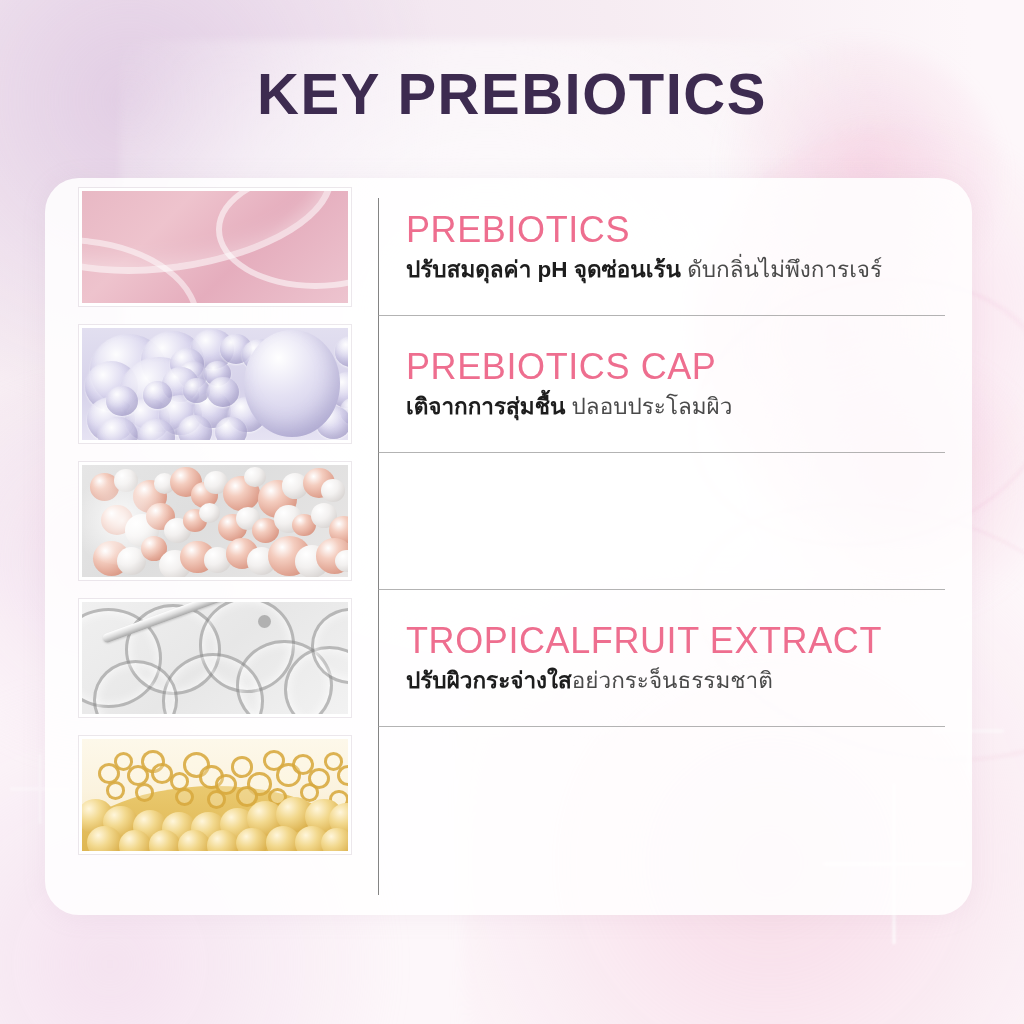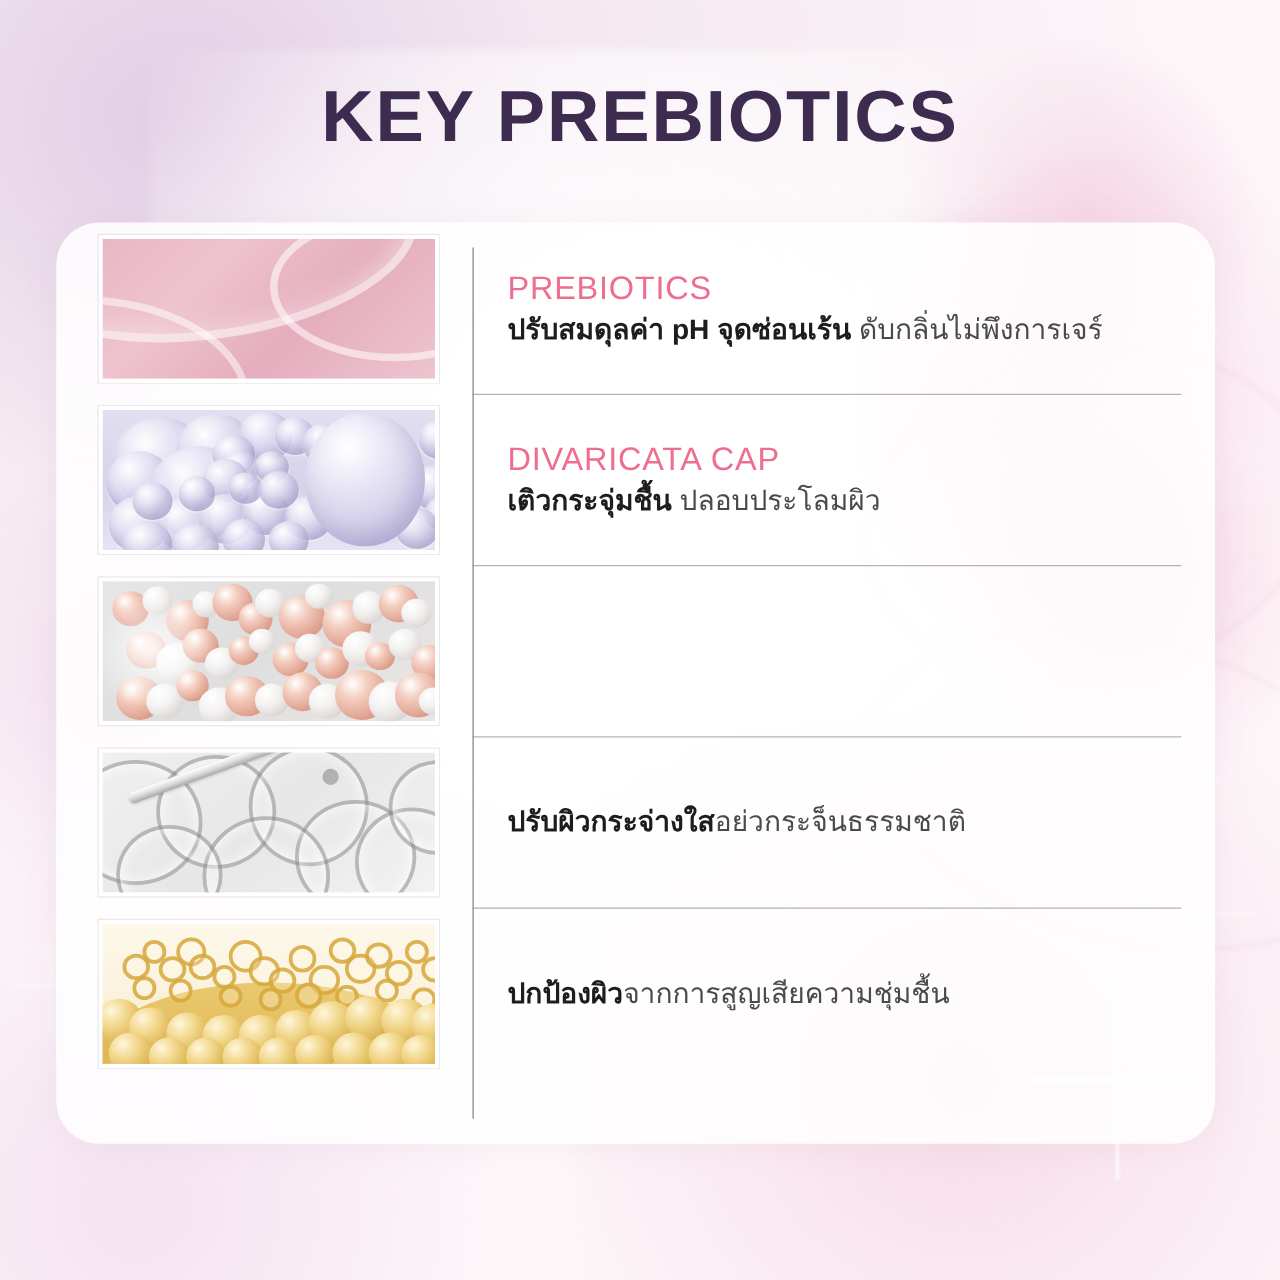--- a/index.html
+++ b/index.html
@@ -156,21 +156,21 @@
     position:absolute;border-radius:50%;border:3px solid rgba(214,166,56,.85);
     background:rgba(255,250,232,.25);
   }
 
   
   .text-cell{
     flex:1;position:relative;display:flex;flex-direction:column;justify-content:center;
     padding-left:31px;padding-right:28px;box-sizing:border-box;
   }
   .ing-name{
-    color:#ee6e8f;font-size:26px;font-weight:400;letter-spacing:.6px;
+    color:#ee6e8f;font-size:36px;font-weight:400;letter-spacing:.6px;
     line-height:1.16;margin-bottom:4px;
     font-family:"Liberation Sans","DejaVu Sans",sans-serif;
   }
   .ing-desc{
     font-size:22.5px;line-height:1.3;color:#2b2b2b;
     font-family:"Liberation Sans","DejaVu Sans",sans-serif;
   }
   .ing-desc .b{font-weight:700;color:#1d1d1d;}
   .ing-desc .n{font-weight:400;color:#4a4a4a;}
 
@@ -279,23 +279,23 @@
                 <div class="bub" style="left: 6%; top: 80%; width: 15%; height: 33.75%;"></div>
                 <div class="bub" style="left: 21%; top: 82%; width: 14%; height: 31.5%;"></div>
                 <div class="bub" style="left: 36%; top: 78%; width: 13%; height: 29.25%;"></div>
                 <div class="bub" style="left: 50%; top: 80%; width: 12%; height: 27%;"></div>
                 <div class="bub" style="left: 62%; top: 46%; width: 10%; height: 22.5%;"></div>
                 <div class="bub" style="left: 61%; top: 2%; width: 36%; height: 96%; background: radial-gradient(circle at 36% 26%, rgb(255, 255, 255) 0%, rgb(228, 225, 243) 38%, rgb(207, 203, 232) 72%, rgb(182, 177, 216) 100%); box-shadow: rgba(120, 112, 165, 0.28) -6px -10px 18px inset;"></div>
               </div>
           </div>
         </div>
         <div class="text-cell">
-          <div class="ing-name">DIVARICATA CAP</div>
+          <div class="ing-name">PREBIOTICS CAP</div>
           <div class="ing-desc">
-            <span class="b">เติวกระจุ่มชื้น</span><span class="n"> ปลอบประโลมผิว</span>
+            <span class="b">เติจากการสุ่มชื้น</span><span class="n"> ปลอบประโลมผิว</span>
           </div>
         </div>
       </div>
 
       <div class="row">
         <div class="thumb-cell">
           <div class="thumb">
             <div class="inner tx-pearl" id="pearlfill">
                 <div class="sp rose" style="left: 3%; top: 8%; width: 11%; height: 24.75%;"></div>
                 <div class="sp white" style="left: 12%; top: 4%; width: 9%; height: 20.25%;"></div>
@@ -354,20 +354,21 @@
                 <div class="ring" style="left: 30%; top: 46%; width: 36%; height: 80%;"></div>
                 <div class="ring" style="left: 76%; top: 40%; width: 32%; height: 72%;"></div>
                 <div class="ring" style="left: 4%; top: 52%; width: 30%; height: 66%;"></div>
                 <div class="ring" style="left: 86%; top: 6%; width: 28%; height: 62%;"></div>
                 <div class="pip" style="left: 8%; top: 30%; width: 62%; transform: rotate(-20deg); transform-origin: left center;"></div>
                 <div class="" style="position: absolute; left: 66%; top: 12%; width: 5%; height: 12%; border-radius: 50%; background: rgb(154, 154, 154); opacity: 0.7;"></div>
               </div>
           </div>
         </div>
         <div class="text-cell">
+          <div class="ing-name">TROPICALFRUIT EXTRACT</div>
           <div class="ing-desc">
             <span class="b">ปรับผิวกระจ่างใส</span><span class="n">อย่วกระจ็นธรรมชาติ</span>
           </div>
         </div>
       </div>
 
       <div class="row">
         <div class="thumb-cell">
           <div class="thumb">
             <div class="inner tx-gold" id="goldfill">
@@ -413,23 +414,20 @@
                 <div class="gs" style="left: 36%; top: 82%; width: 12%; height: 27%;"></div>
                 <div class="gs" style="left: 47%; top: 82%; width: 12%; height: 27%;"></div>
                 <div class="gs" style="left: 58%; top: 80%; width: 12%; height: 27%;"></div>
                 <div class="gs" style="left: 69%; top: 78%; width: 13%; height: 29.25%;"></div>
                 <div class="gs" style="left: 80%; top: 78%; width: 13%; height: 29.25%;"></div>
                 <div class="gs" style="left: 90%; top: 80%; width: 12%; height: 27%;"></div>
               </div>
           </div>
         </div>
         <div class="text-cell">
-          <div class="ing-desc">
-            <span class="b">ปกป้องผิว</span><span class="n">จากการสูญเสียความชุ่มชื้น</span>
-          </div>
         </div>
       </div>
 
     </div>
   </div>
 
 
 </div>
 
 </body></html>

